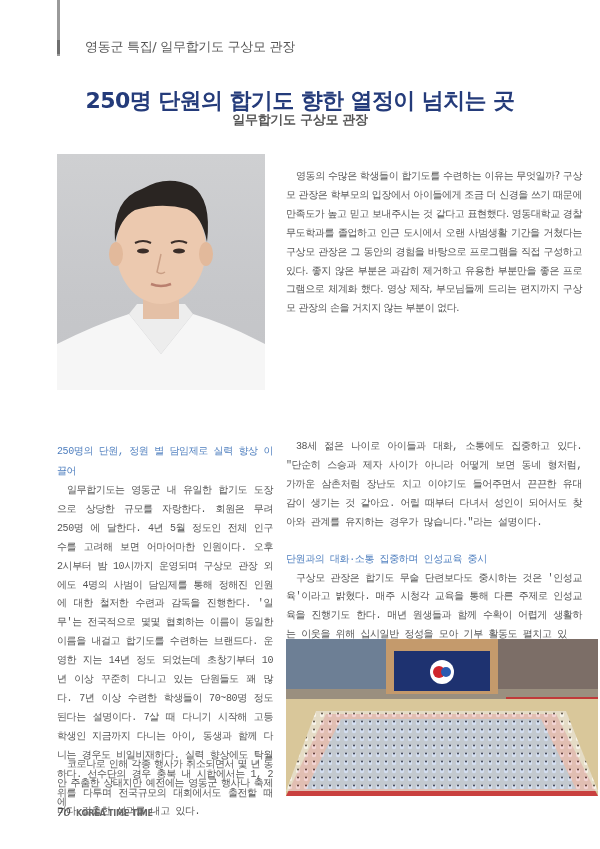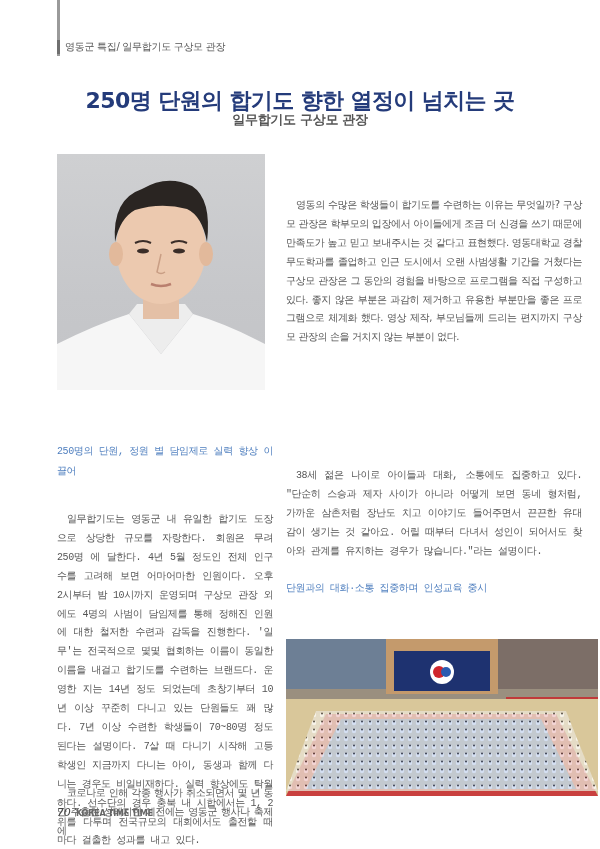--- a/index.html
+++ b/index.html
@@ -2,38 +2,38 @@
 <html><head>
 <meta charset="utf-8">
 <style>
   html, body { margin: 0; padding: 0; }
   body {
     width: 600px; height: 849px; background: #ffffff; position: relative; overflow: hidden;
     font-family: "DejaVu Sans", "Liberation Sans", sans-serif; color: #444;
   }
   .vline { position: absolute; left: 57px; top: 0; width: 3px; height: 56px; background: #9a9a9a; }
   .section-label {
-    position: absolute; left: 57px; top: 40px; padding-left: 5px;
-    border-left: 3px solid #6f6f6f; font-size: 10px; color: #555; line-height: 14px; letter-spacing: -0.3px;
+    position: absolute; left: 57px; top: 40px; padding-left: 25px;
+    border-left: 3px solid #6f6f6f; font-size: 13px; color: #555; line-height: 14px; letter-spacing: -0.3px;
   }
   .title {
     position: absolute; left: 0; right: 0; top: 86px; text-align: center;
     font-size: 22px; font-weight: bold; color: #243b7a; letter-spacing: -0.6px;
   }
   .subtitle {
     position: absolute; left: 0; right: 0; top: 111px; text-align: center;
     font-size: 13px; font-weight: bold; color: #555; letter-spacing: -0.3px;
   }
   .portrait {
     position: absolute; left: 57px; top: 154px; width: 208px; height: 236px; overflow: hidden;
     background: linear-gradient(180deg, #cfd0d2 0%, #c6c7ca 60%, #c3c4c7 100%);
   }
   .col { position: absolute; font-size: 10px; line-height: 18.9px; color: #555; letter-spacing: -0.4px; text-align: justify; }
   .col p { margin: 0; }
-  .col .indent { text-indent: 10px; margin-top: 29px; }
+  .col .indent { text-indent: 10px; }
   .col .gap { height: 17px; }
   .subhead { color: #4f7fbf; font-size: 10px; line-height: 20px; letter-spacing: -0.4px; }
   .left-col { left: 57px; top: 442px; width: 216px; font-family: Liberation Mono, monospace; }
   .left-col2 { left: 57px; top: 755px; width: 216px; }
   .right-col { left: 286px; top: 150px; width: 296px; }
   .right-col2 { left: 286px; top: 438px; width: 296px; font-family: Liberation Mono, monospace; }
   .event-photo {
     position: absolute; left: 286px; top: 639px; width: 312px; height: 157px; overflow: hidden;
     background: #d9c79a;
   }
@@ -89,20 +89,21 @@
 
 <div class="col right-col">
   <div class="gap"></div>
   <p class="indent">영동의 수많은 학생들이 합기도를 수련하는 이유는 무엇일까? 구상모 관장은 학부모의 입장에서 아이들에게 조금 더 신경을 쓰기 때문에 만족도가 높고 믿고 보내주시는 것 같다고 표현했다. 영동대학교 경찰무도학과를 졸업하고 인근 도시에서 오랜 사범생활 기간을 거쳤다는 구상모 관장은 그 동안의 경험을 바탕으로 프로그램을 직접 구성하고 있다. 좋지 않은 부분은 과감히 제거하고 유용한 부분만을 좋은 프로그램으로 체계화 했다. 영상 제작, 부모님들께 드리는 편지까지 구상모 관장의 손을 거치지 않는 부분이 없다.</p>
 </div>
 
 <div class="col right-col2">
   <p class="indent">38세 젊은 나이로 아이들과 대화, 소통에도 집중하고 있다. "단순히 스승과 제자 사이가 아니라 어떻게 보면 동네 형처럼, 가까운 삼촌처럼 장난도 치고 이야기도 들어주면서 끈끈한 유대감이 생기는 것 같아요. 어릴 때부터 다녀서 성인이 되어서도 찾아와 관계를 유지하는 경우가 많습니다."라는 설명이다.</p>
   <div class="gap"></div>
   <div class="subhead">단원과의 대화·소통 집중하며 인성교육 중시</div>
+  <p class="indent">구상모 관장은 합기도 무술 단련보다도 중시하는 것은 '인성교육'이라고 밝혔다. 매주 시청각 교육을 통해 다른 주제로 인성교육을 진행기도 한다. 매년 원생들과 함께 수확이 어렵게 생활하는 이웃을 위해 십시일반 정성을 모아 기부 활동도 펼치고 있</p>
 </div>
 
 <div class="event-photo">
   <svg width="312" height="157" viewBox="0 0 312 157">
     <defs>
       <pattern id="crowd" width="8" height="8" patternUnits="userSpaceOnUse">
         <rect width="8" height="8" fill="#e8e2d2"></rect>
         <circle cx="4" cy="4" r="2.2" fill="#ffffff"></circle>
         <circle cx="4" cy="2.5" r="1" fill="#3a3430"></circle>
       </pattern>

